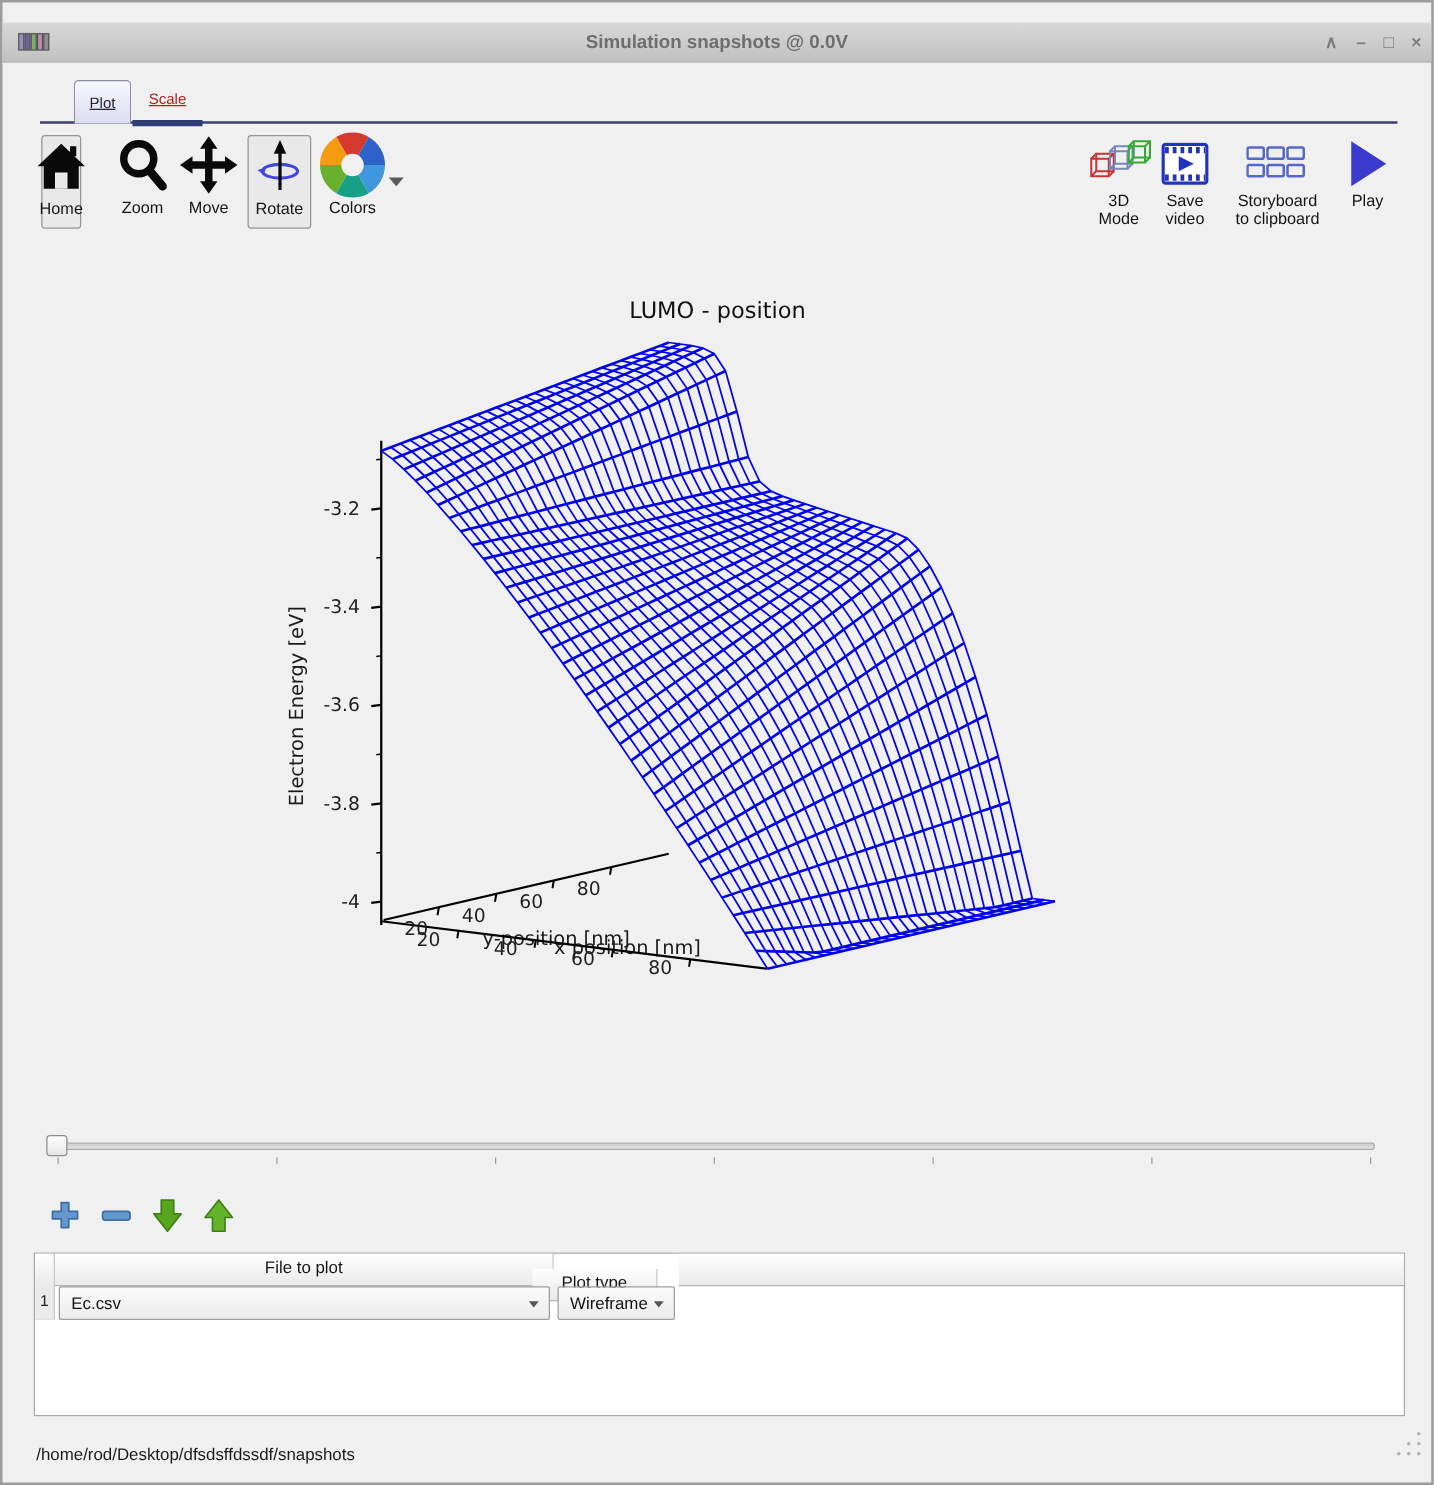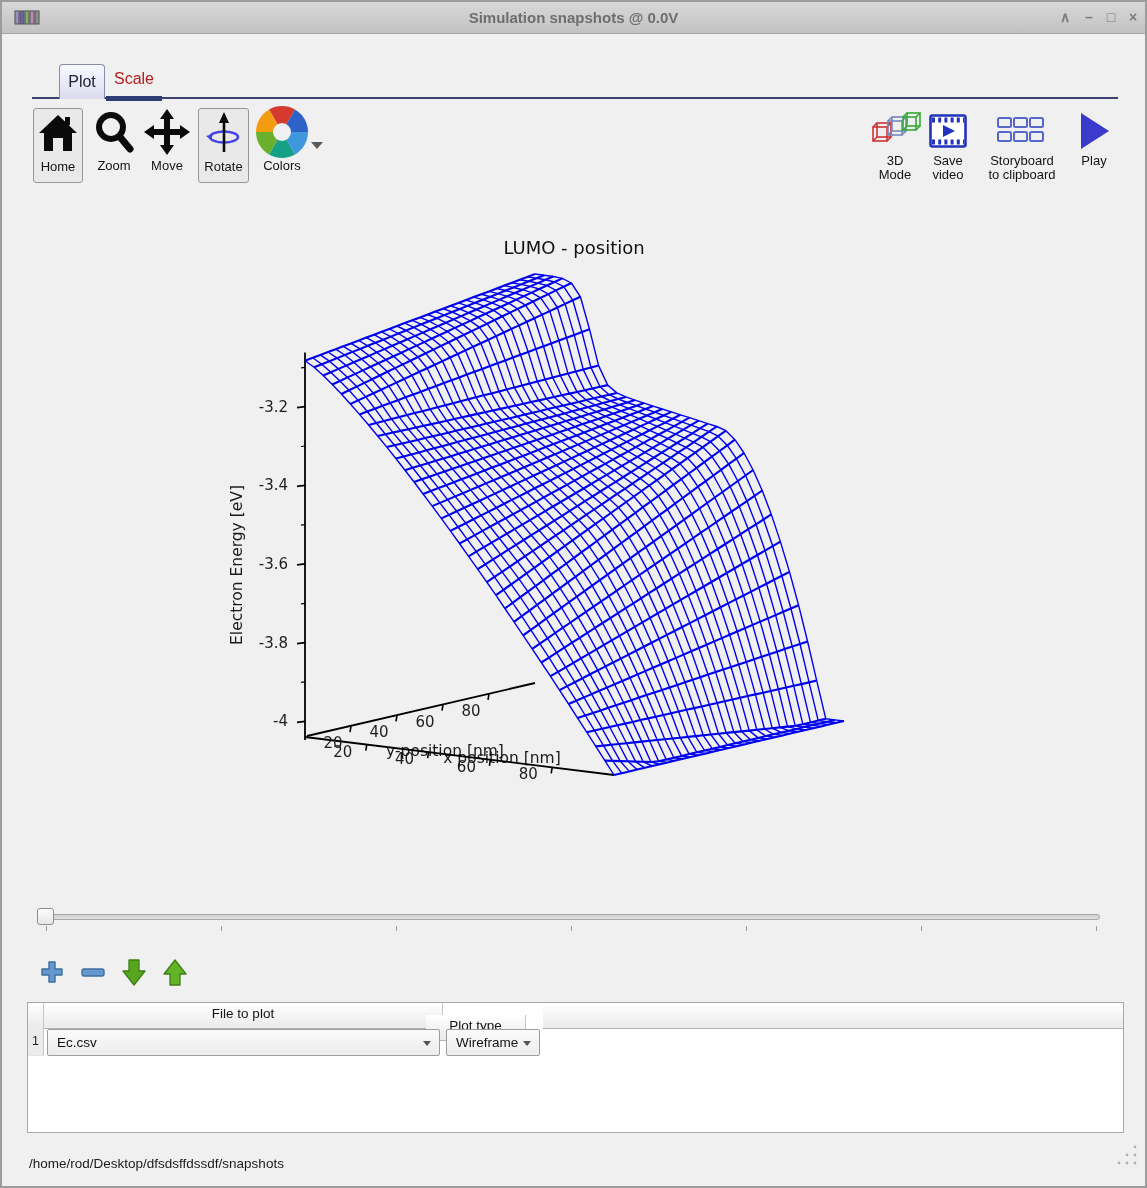--- a/index.html
+++ b/index.html
@@ -1,28 +1,28 @@
 <!DOCTYPE html>
 <html><head>
 <meta charset="utf-8">
 <style>
   html,body{margin:0;padding:0;}
   body{width:1147px;height:1188px;position:relative;overflow:hidden;
        font-family:"Liberation Sans", sans-serif;background:#f0f0f0;}
   .window{position:absolute;left:0;top:0;width:1147px;height:1188px;
           box-sizing:border-box;border:2px solid #9c9c9c;background:#f0f0f0;}
-  .titlebar{position:absolute;left:0;top:0;width:100%;height:31px;
+  .titlebar{position:absolute;left:0;top:16px;width:100%;height:31px;
             background:linear-gradient(#d8d8d8,#c2c2c2);
             border-bottom:1px solid #a5a5a5;text-decoration:underline;}
   .title-text{position:absolute;left:0;top:0;width:100%;height:31px;line-height:31px;
               text-align:center;font-weight:bold;font-size:15px;color:#6e6e6e;}
   .app-icon{position:absolute;left:12px;top:7px;}
   .win-ctrl{position:absolute;top:0;height:31px;line-height:30px;width:18px;text-align:center;
             color:#7d7d7d;font-size:14px;font-weight:bold;cursor:default;}
-  .tab{position:absolute;box-sizing:border-box;text-align:center;font-size:16px;color:#22223a;}
+  .tab{position:absolute;box-sizing:border-box;text-align:center;font-size:12px;color:#22223a;text-decoration:underline;}
   .tab-plot{left:57px;top:62px;width:46px;height:35px;line-height:34px;
             background:linear-gradient(#f8f8fe,#dcdcf0);
             border:1px solid #8b8bab;border-bottom:none;border-radius:4px 4px 0 0;z-index:3;}
   .tab-scale{left:104px;top:63px;width:56px;height:30px;line-height:28px;color:#b91c1c;z-index:2;}
   .tab-rule{position:absolute;left:30px;top:95px;width:1086px;height:2px;background:#3f3f70;z-index:1;}
   .tab-scale-underline{position:absolute;left:104px;top:94px;width:56px;height:5px;background:#2e3c74;z-index:2;}
   .tb-btn{position:absolute;top:106px;height:75px;box-sizing:border-box;
           display:flex;flex-direction:column;align-items:center;justify-content:flex-start;}
   .tb-btn.boxed{border:1px solid #969696;background:#e9e9e9;border-radius:3px;}
   .tb-icon{height:48px;display:flex;align-items:center;justify-content:center;}
@@ -76,21 +76,21 @@
     <div class="win-ctrl" style="left:1078px;">–</div>
     <div class="win-ctrl" style="left:1100px;">□</div>
     <div class="win-ctrl" style="left:1122px;">×</div>
   </div>
 
   <div class="tab tab-plot">Plot</div>
   <div class="tab tab-scale">Scale</div>
   <div class="tab-rule"></div>
   <div class="tab-scale-underline"></div>
 
-  <div class="tb-btn boxed" style="left:31px;width:50px;">
+  <div class="tb-btn boxed" style="left:31px;width:32px;">
     <div class="tb-icon">
       <svg width="42" height="44">
         <polygon points="21,4 2,22 7,22 7,40 35,40 35,22 40,22" fill="#0a0a0a"></polygon>
         <rect x="28" y="6" width="5" height="8" fill="#0a0a0a"></rect>
         <rect x="16" y="27" width="10" height="13" fill="#e9e9e9"></rect>
       </svg>
     </div>
     <div class="tb-label">Home</div>
   </div>
 

